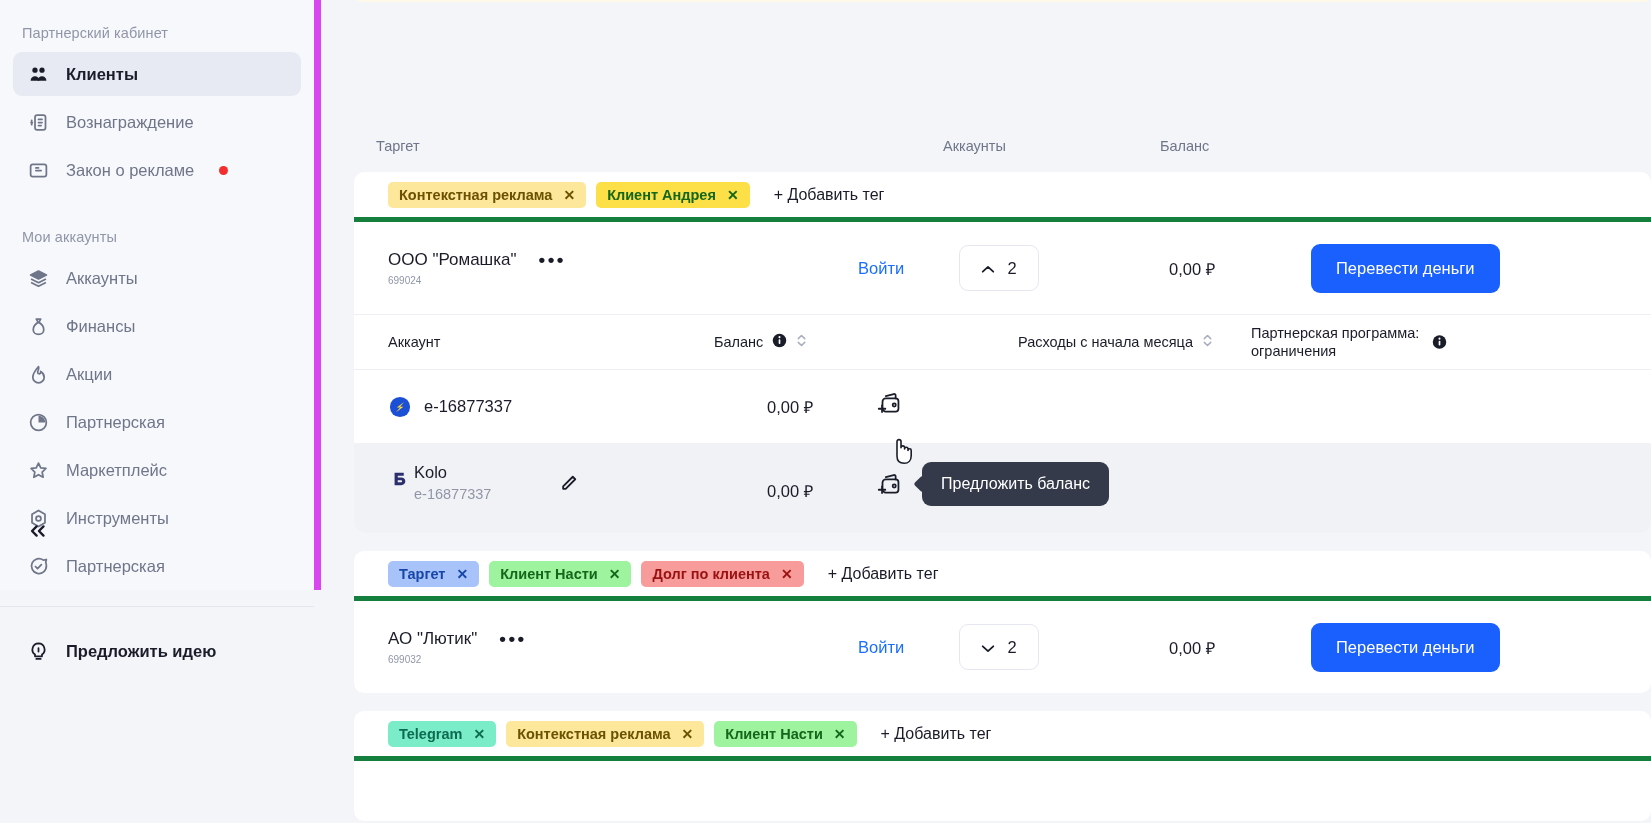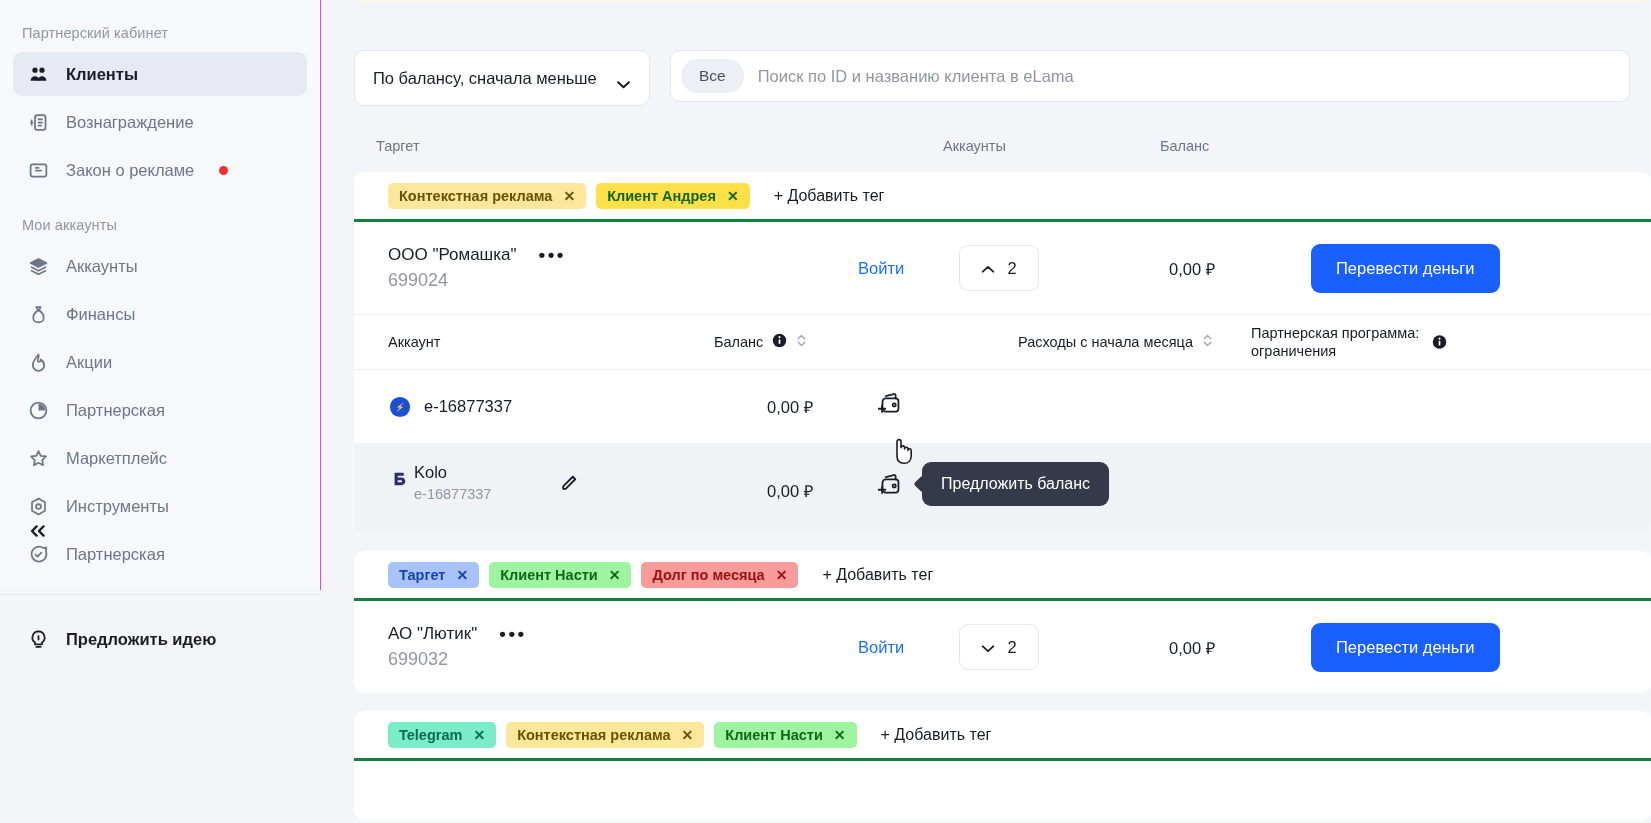--- a/index.html
+++ b/index.html
@@ -9,30 +9,30 @@
     font-family: "Liberation Sans", sans-serif;
     background: #f4f5f9;
     color: #1a1d29;
   }
   #app { position: relative; width: 1651px; height: 823px; display: flex; }
 
   
   .sidebar {
     width: 321px; height: 590px;
     background: #f7f8fb;
-    border-right: 1px solid #d946ef;
+    border-right: 7px solid #d946ef;
     position: relative;
     flex: 0 0 321px;
   }
   .sb-section-title {
     font-size: 14.5px; color: #9096a8; letter-spacing: .1px;
     padding: 0 22px; height: 30px; display: flex; align-items: center;
   }
   .sb-title-top { margin-top: 18px; }
-  .sb-title-mid { margin-top: 18px; }
+  .sb-title-mid { margin-top: 30px; }
   .sb-item {
     display: flex; align-items: center; gap: 17px;
     height: 44px; margin: 4px 13px; padding: 0 14px;
     border-radius: 9px; cursor: pointer;
     font-size: 16.5px; color: #6f7689; font-weight: 400;
   }
   .sb-item.active { background: #e7eaf2; color: #1a1d29; font-weight: 700; }
   .sb-item.strong { color: #1a1d29; font-weight: 700; }
   .sb-icon { width: 22px; height: 22px; display: flex; align-items: center; justify-content: center; flex: 0 0 22px; }
   .sb-icon svg { display: block; }
@@ -85,36 +85,36 @@
   .colhead span { position: absolute; top: 0; }
 
   
   .cards { position: absolute; left: 33px; top: 172px; right: 0; }
   .card {
     background: #fff; border-radius: 10px; margin-bottom: 18px;
     overflow: hidden; position: relative;
   }
   .tagrow {
     height: 50px; display: flex; align-items: center; gap: 10px;
-    padding: 0 34px; border-bottom: 3px solid #15803d;
+    padding: 0 34px; border-bottom: 5px solid #15803d;
   }
   .tag {
     display: inline-flex; align-items: center; gap: 11px;
     height: 26px; padding: 0 11px; border-radius: 5px;
     font-size: 14.5px; font-weight: 700;
   }
   .tag .x { font-size: 14px; font-weight: 700; cursor: pointer; line-height: 1; }
   .addtag { font-size: 16px; color: #1a1d29; margin-left: 14px; cursor: pointer; }
 
   .clientrow {
     height: 92px; display: flex; align-items: center; position: relative;
     padding: 0 34px;
   }
   .client-name { font-size: 17px; color: #1a1d29; }
-  .client-id { font-size: 18px; color: #9096a8; margin-top: 5px; }
+  .client-id { font-size: 10px; color: #9096a8; margin-top: 5px; }
   .dots {
     letter-spacing: 2.5px; color: #1a1d29; font-size: 19px; line-height: 1;
     margin-left: 22px; cursor: pointer; font-weight: 700;
   }
   .login-link { color: #1a6fff; font-size: 16.5px; cursor: pointer; margin-left: 28px; }
   .acc-toggle {
     width: 80px; height: 46px; border: 1px solid #e4e7ef; border-radius: 9px;
     display: flex; align-items: center; justify-content: center; gap: 12px;
     background: #fff; cursor: pointer; font-size: 16.5px; color: #1a1d29;
   }
@@ -291,35 +291,20 @@
         <path d="M10.5 3 5.5 8l5 5"></path>
           <path d="M18 3l-5 5 5 5"></path>
       </svg>
     </div>
   </div>
 
   <div class="main">
 
     <div class="topbanner"></div>
 
-    <div class="toolbar">
-      <div class="sort-select">
-        <span>По балансу, сначала меньше</span>
-        <span class="chev">
-          <svg width="15" height="9" viewBox="0 0 16 10" fill="none" stroke="#1a1d29" stroke-width="2.3" stroke-linecap="round" stroke-linejoin="round">
-            <path d="M2 2.5 8 8l6-5.5"></path>
-          </svg>
-        </span>
-      </div>
-
-      <div class="search-wrap">
-        <div class="search-chip">Все</div>
-        <input class="search-input" type="text" placeholder="Поиск по ID и названию клиента в eLama" style="">
-      </div>
-    </div>
 
     <div class="colhead">
       <span style="left:22px">Таргет</span>
       <span style="left:589px">Аккаунты</span>
       <span style="left:806px">Баланс</span>
     </div>
 
     <div class="cards">
 
       <div class="card">
@@ -457,21 +442,21 @@
         <div class="tagrow">
           <span class="tag" style="background:#a8c3fa;color:#1546a8">
             <span>Таргет</span>
             <span class="x">✕</span>
           </span>
           <span class="tag" style="background:#9ef49e;color:#14661a">
             <span>Клиент Насти</span>
             <span class="x">✕</span>
           </span>
           <span class="tag" style="background:#f89b9b;color:#991111">
-            <span>Долг по месяца</span>
+            <span>Долг по клиента</span>
             <span class="x">✕</span>
           </span>
           <span class="addtag">+ Добавить тег</span>
         </div>
 
         <div class="clientrow">
           <div style="position:absolute;left:34px;display:flex;align-items:flex-start">
             <div>
               <div class="client-name">АО "Лютик"</div>
               <div class="client-id">699032</div>

